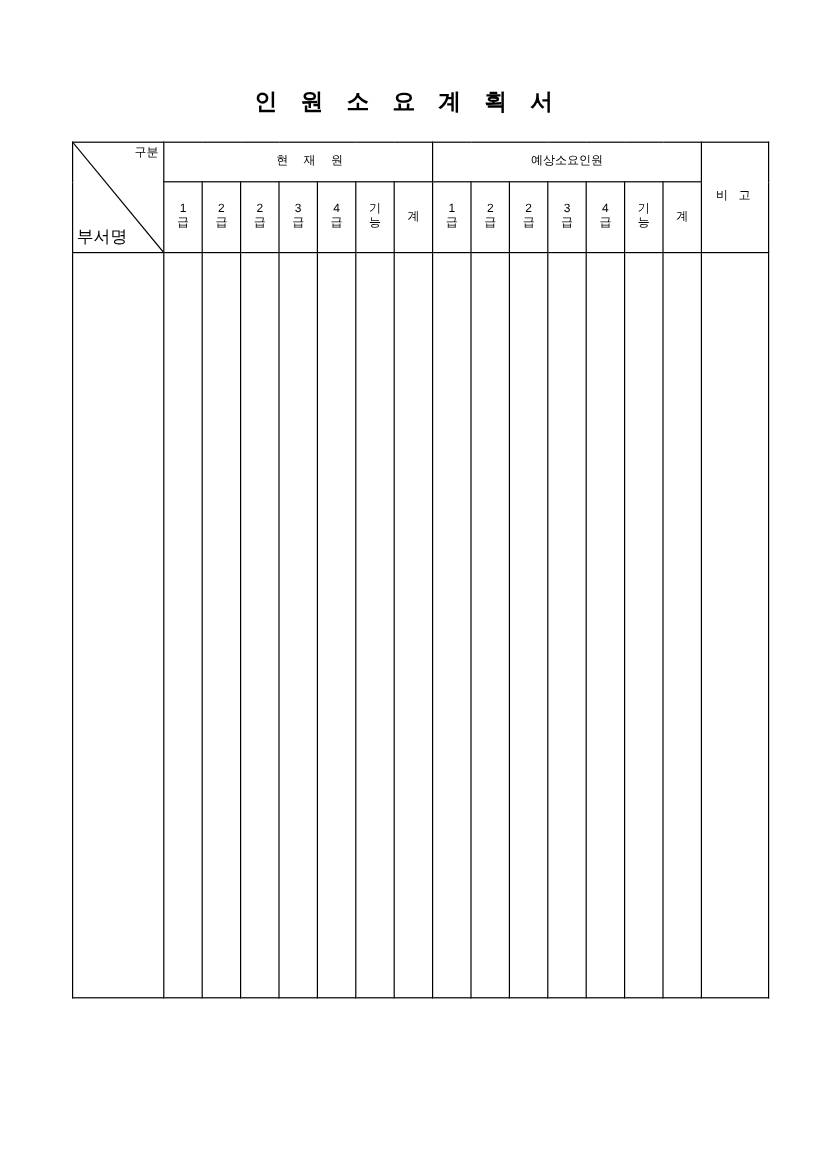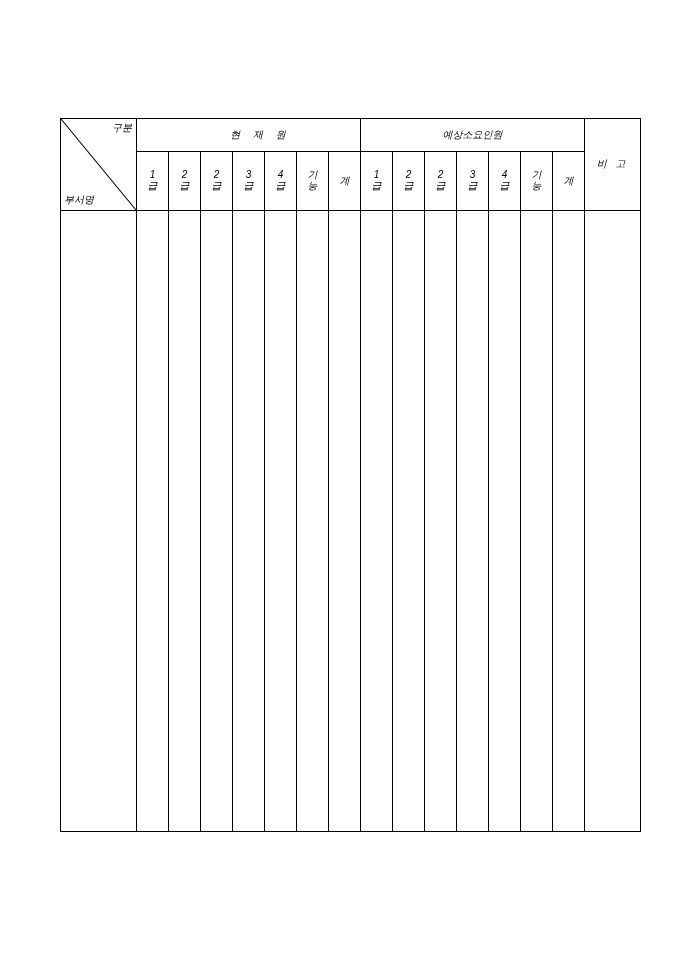--- a/index.html
+++ b/index.html
@@ -35,21 +35,20 @@
     letter-spacing: 7px;
     font-family: "Liberation Sans", sans-serif;
   }
 
   .table-wrap {
     position: absolute;
     left: 60px;
     top: 118px;
     width: 560px;
     height: 712px;
-    font-style: italic;
   }
 
   table.form {
     border-collapse: collapse;
     table-layout: fixed;
     width: 560px;
     height: 712px;
     font-size: 10px;
   }
 
@@ -79,21 +78,21 @@
   td.corner .gubun {
     position: absolute;
     right: 4px;
     top: 4px;
     font-size: 10px;
   }
   td.corner .buseo {
     position: absolute;
     left: 3px;
     bottom: 5px;
-    font-size: 10px;
+    font-size: 14px;
   }
 
   
   td.group-head {
     height: 32px;
     font-size: 11px;
   }
   td.group-head .spaced {
     letter-spacing: 5px;
     margin-left: 24px;
@@ -128,20 +127,21 @@
   
   td.body-cell {
     height: 620px;
   }
 </style>
 </head>
 <body>
 
 <div class="page">
 
+  <div class="doc-title">인  원 소 요 계 획 서</div>
 
   <div class="table-wrap">
     <table class="form">
       <colgroup>
         <col style="width:76px">
         <col style="width:32px">
           <col style="width:32px">
           <col style="width:32px">
         <col style="width:32px">
           <col style="width:32px">

